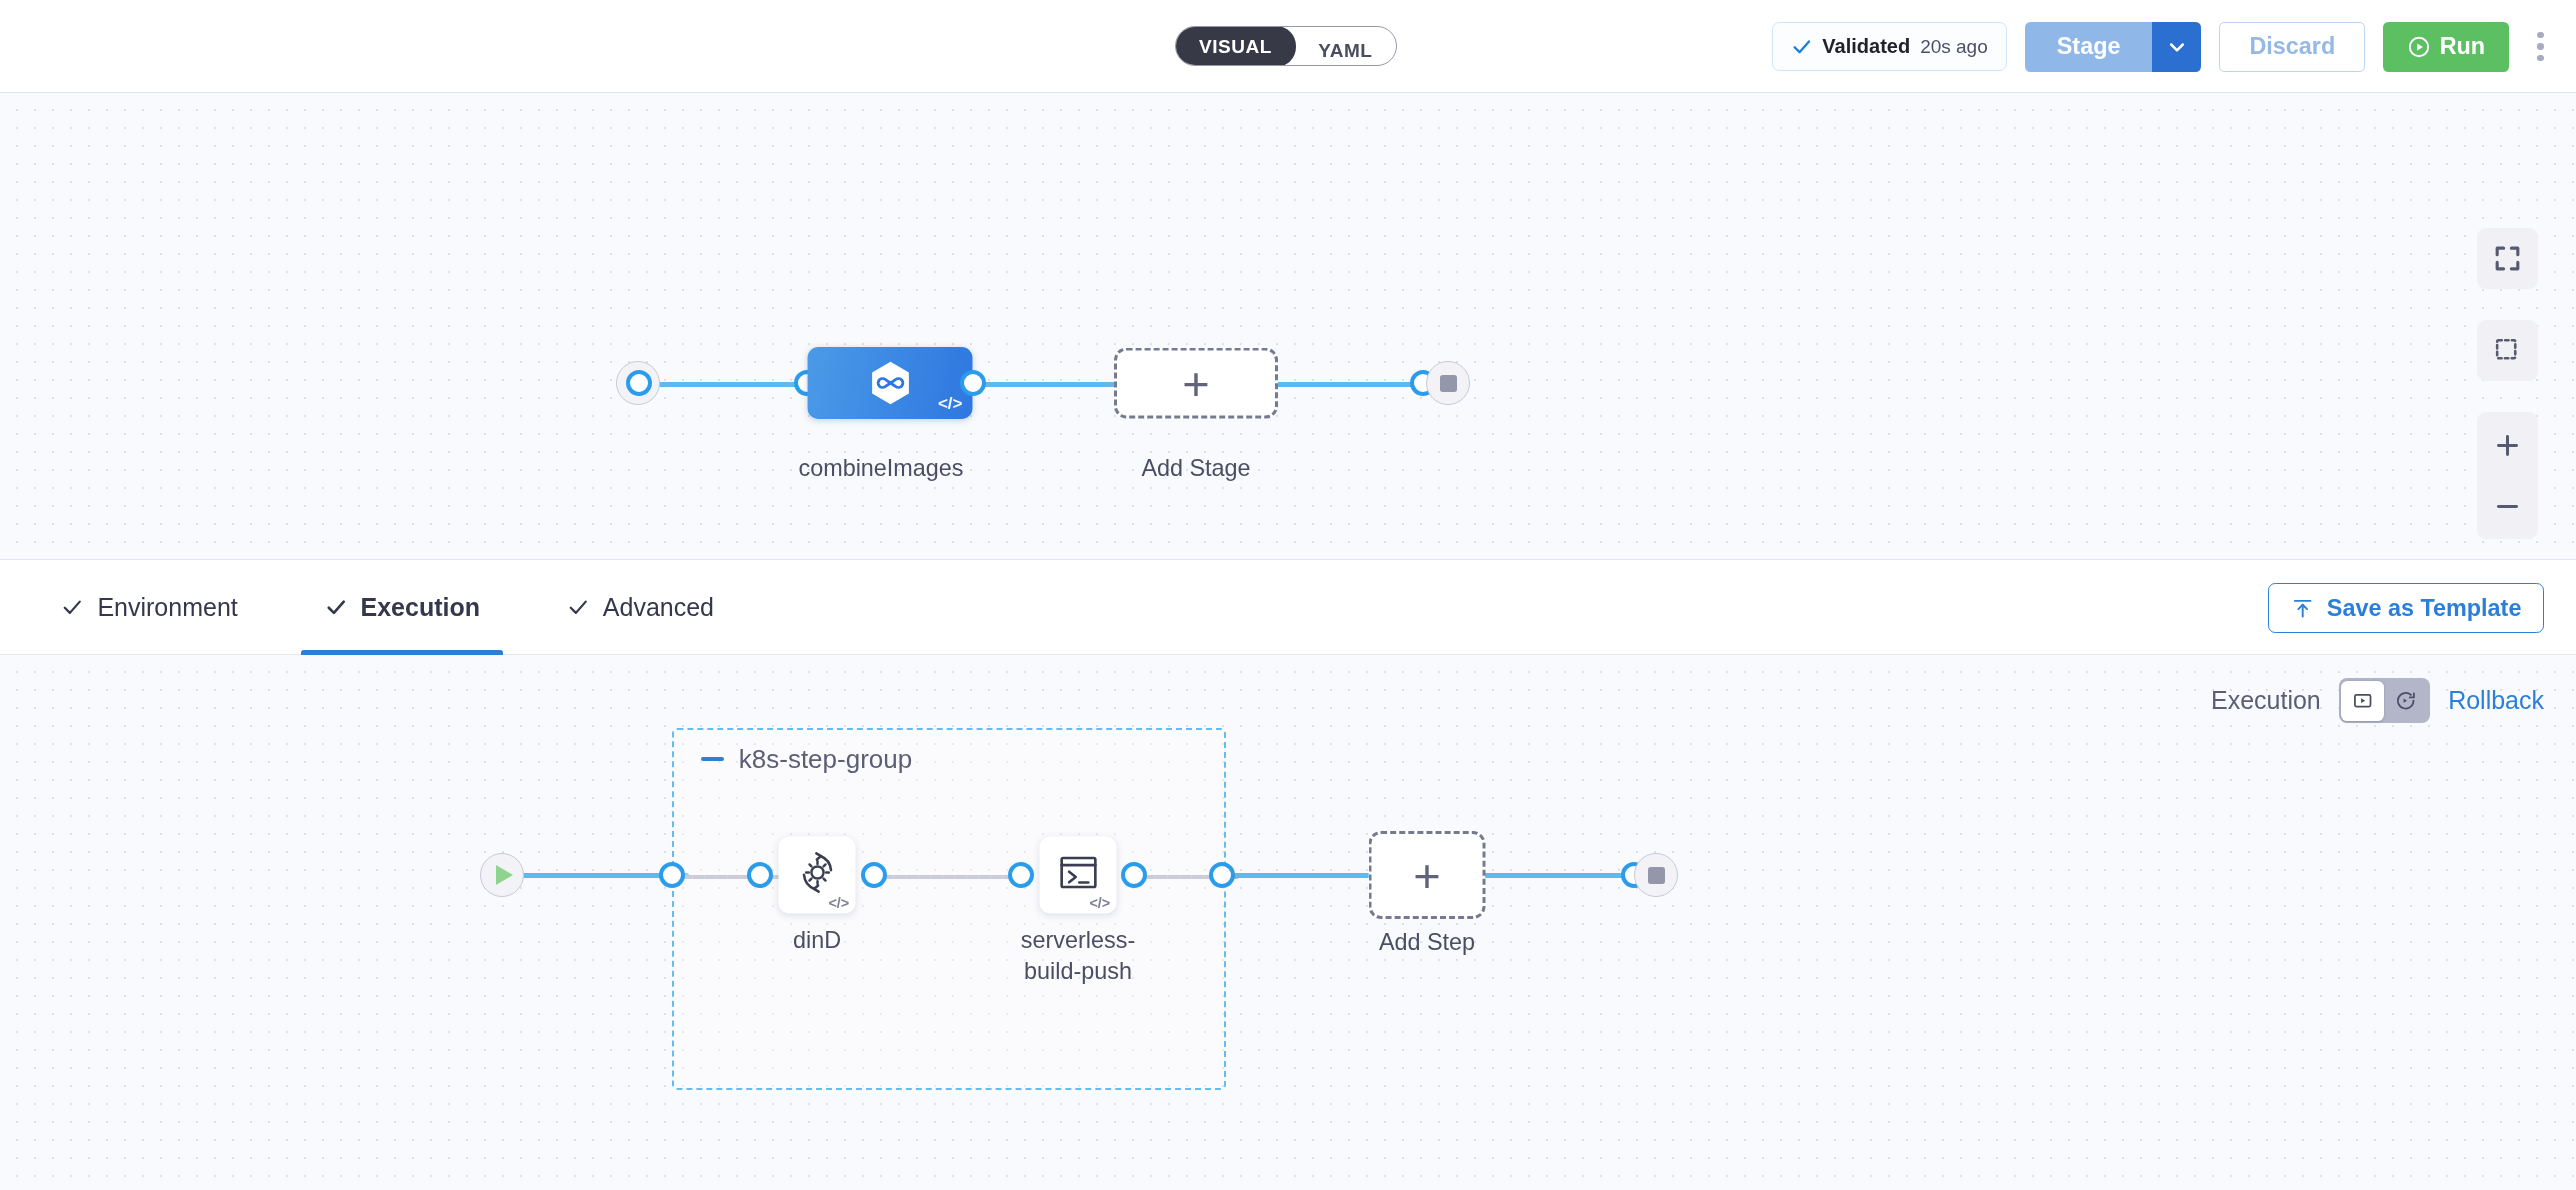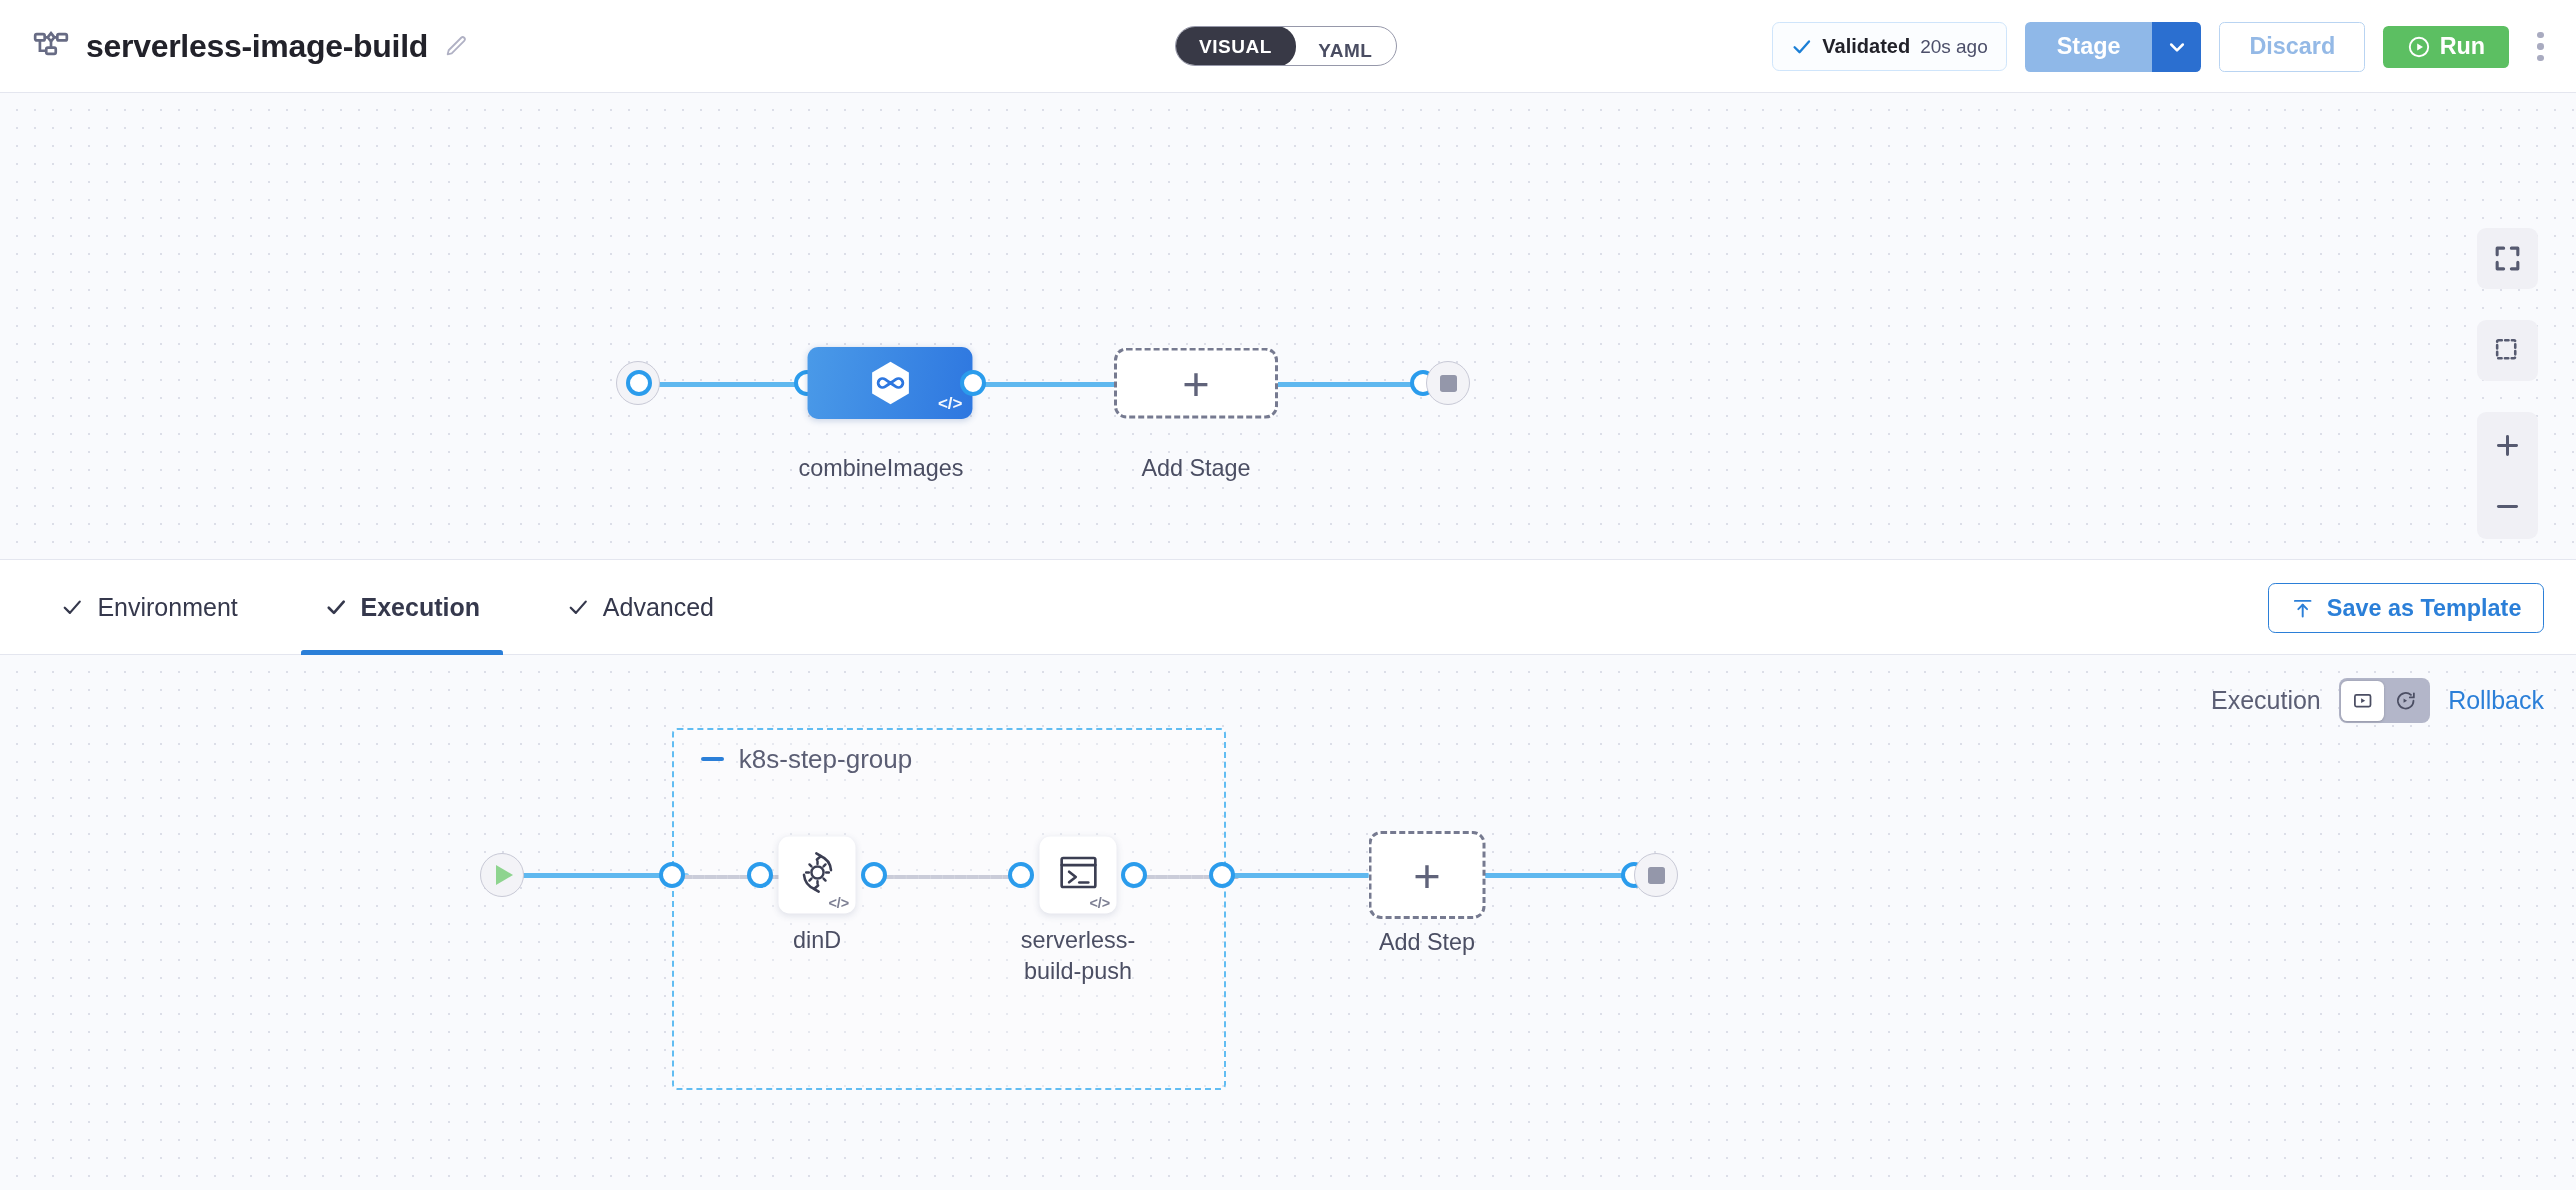--- a/index.html
+++ b/index.html
@@ -72,21 +72,21 @@
   .save-caret svg { width: 20px; height: 20px; display:block; }
 
   .discard-btn {
     background: #ffffff; border: 0.9px solid #b9d4f2; border-radius: 5.4px;
     color: #94b9e6; font-size: 23.4px; font-weight: 700;
     height: 50px; padding: 0 29px; font-family: inherit; cursor: pointer;
   }
   .run-btn {
     background: #5cbf62; border: none; border-radius: 5.4px;
     color: #ffffff; font-size: 23.4px; font-weight: 700;
-    height: 42px; padding: 0 23.4px; font-family: inherit; cursor: pointer;
+    height: 50px; padding: 0 23.4px; font-family: inherit; cursor: pointer;
     display: flex; align-items: center; gap: 9px;
   }
   .run-btn svg { width: 24px; height: 24px; display:block; }
   .kebab {
     display: flex; flex-direction: column; gap: 5.4px;
     padding: 9px 10.8px; cursor: pointer;
   }
   .kebab i { width: 6.3px; height: 6.3px; border-radius: 50%; background: #a9abc0; display:block; }
 
   
@@ -248,39 +248,20 @@
   }
   .seg-item.on { background: #ffffff; box-shadow: 0 0.9px 2.7px rgba(0,0,0,.18); }
   .seg-item svg { width: 23.4px; height: 23.4px; color: #4b4e63; display:block; }
 </style>
 </head>
 <body>
 
 <div class="app">
 
   <div class="header">
-    <div class="hdr-left">
-      <span>
-        <svg class="pipeline-icon" viewBox="0 0 24 24" fill="none" stroke="currentColor" stroke-width="1.7">
-          <rect x="2" y="4.5" width="6" height="4" rx="1"></rect>
-          <rect x="16" y="4.5" width="6" height="4" rx="1"></rect>
-          <rect x="9" y="13" width="6" height="4" rx="1"></rect>
-          <path d="M12 3.9 L14.1 6.5 L12 9.1 L9.9 6.5 Z"></path>
-          <path d="M8 6.5 H9.9 M14.1 6.5 H16"></path>
-          <path d="M5 8.5 V15 H9"></path>
-          <path d="M12 9.1 V13"></path>
-        </svg>
-      </span>
-      <span class="pipeline-title">serverless-image-build</span>
-      <span>
-        <svg class="edit-pencil" viewBox="0 0 24 24" fill="none" stroke="currentColor" stroke-width="1.7" stroke-linecap="round" stroke-linejoin="round">
-          <path d="M16.5 3.6a2 2 0 0 1 2.9 2.9L7.4 18.5l-3.9 1 1-3.9z"></path>
-        </svg>
-      </span>
-    </div>
 
     <div class="hdr-center">
       <div class="mode-toggle">
         <div class="mode-opt active">VISUAL</div>
         <div class="mode-opt">YAML</div>
       </div>
     </div>
 
     <div class="hdr-right">
       <div class="validated-pill">

